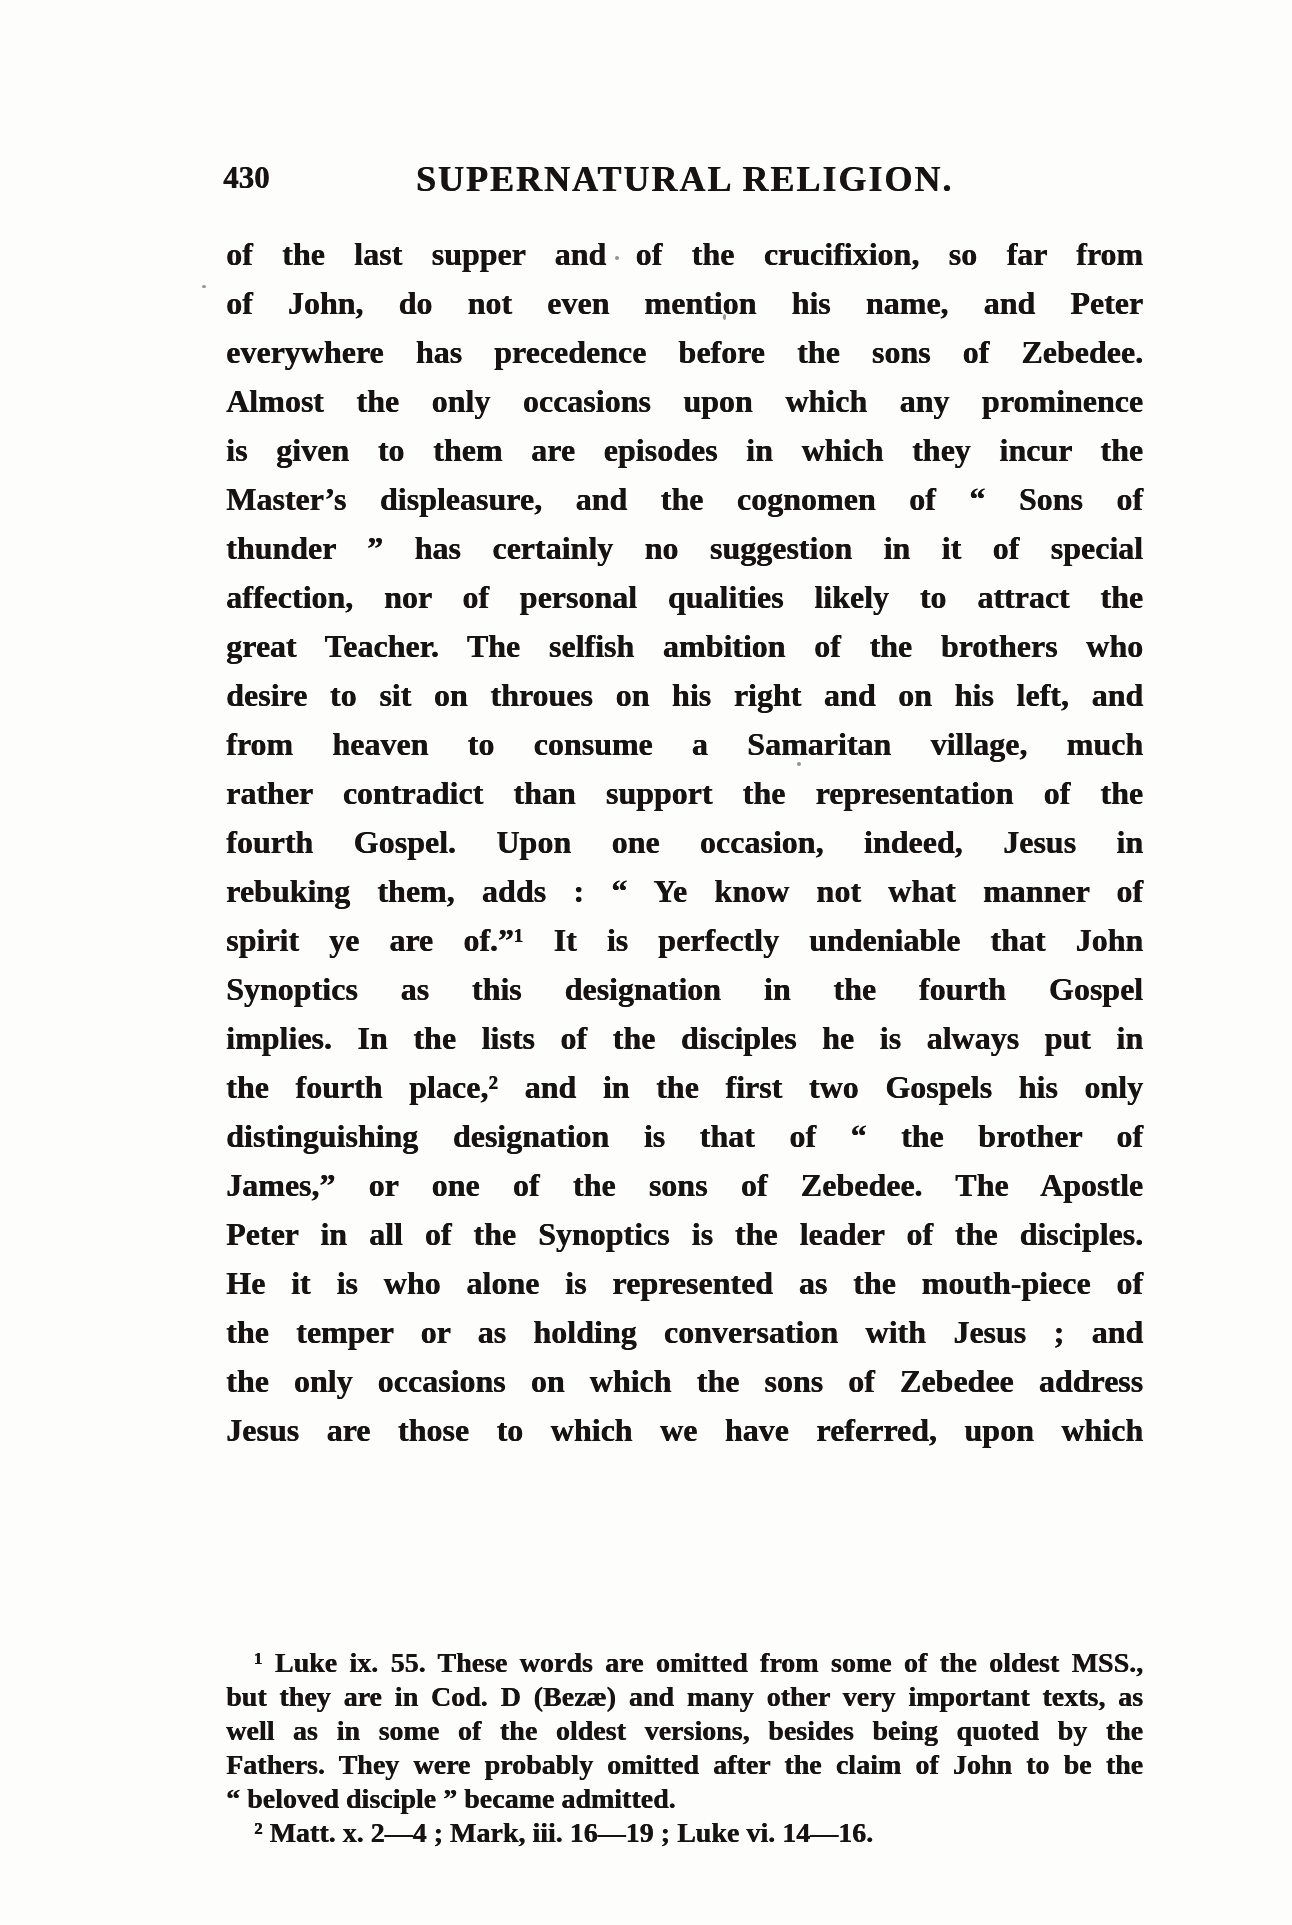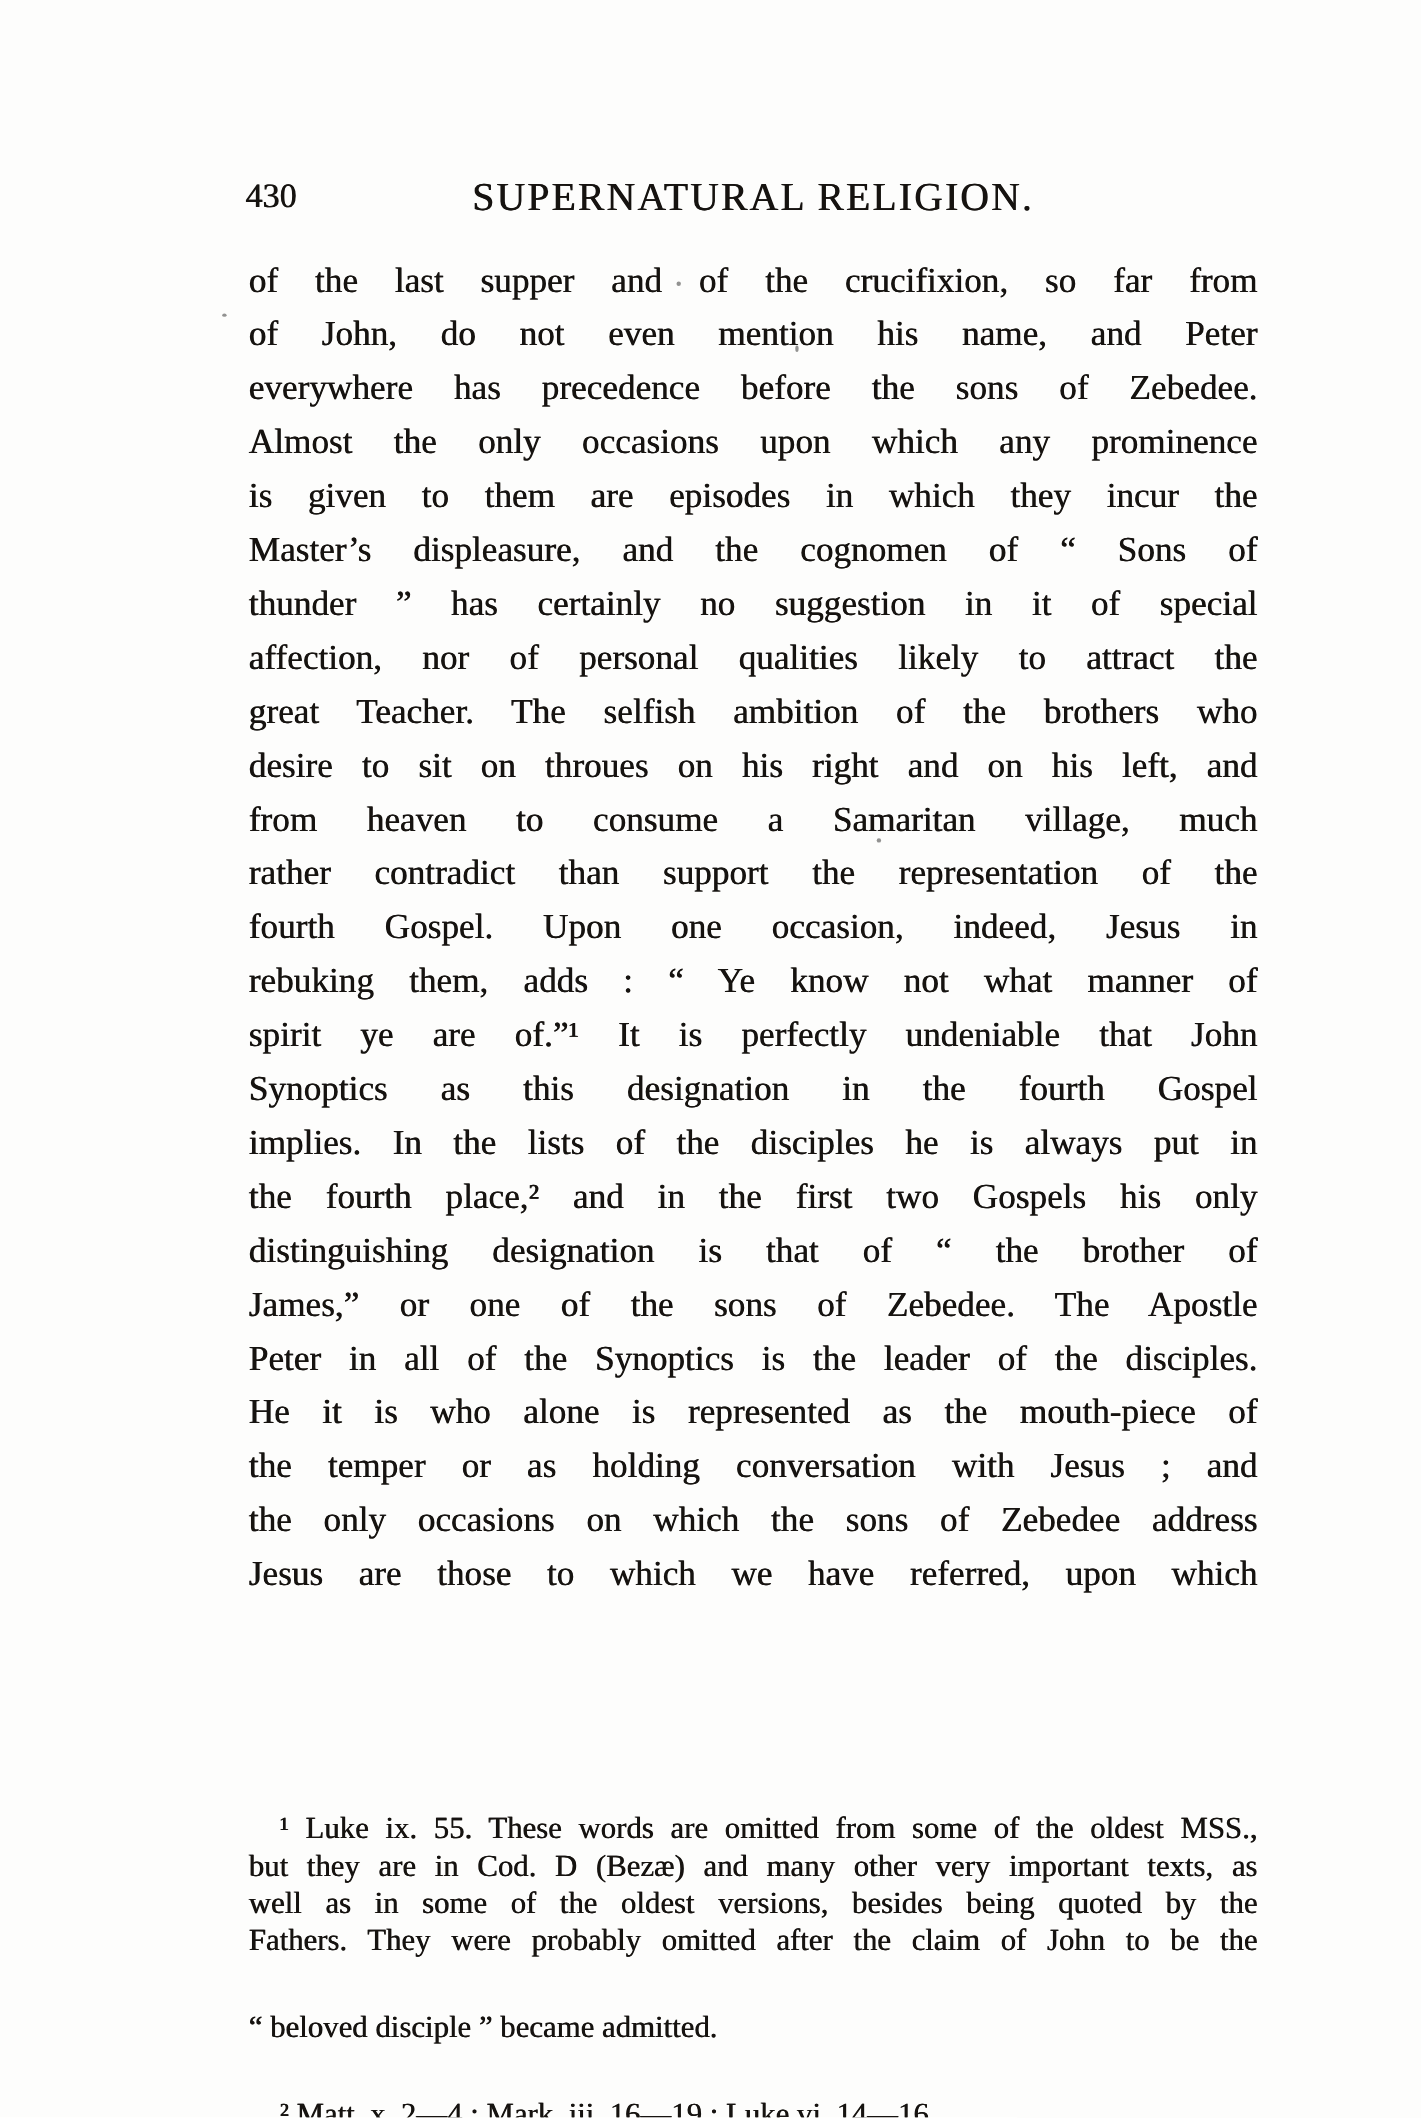--- a/index.html
+++ b/index.html
@@ -8,20 +8,21 @@
     background: #ffffff;
   }
   .page {
     position: relative;
     width: 1292px;
     height: 1925px;
     background: #fdfdfc;
     color: #161310;
     font-family: "Liberation Serif", "DejaVu Serif", serif;
     overflow: hidden;
+    font-weight: bold;
   }
   .page-header {
     position: absolute;
     left: 226px;
     top: 158px;
     width: 917px;
     height: 40px;
   }
   .page-number {
     position: absolute;
@@ -69,21 +70,20 @@
     text-align-last: justify;
     white-space: nowrap;
     text-shadow: 0.5px 0 currentColor;
   }
   .tline.indent {
     text-indent: 28px;
   }
   .tline.no-justify {
     text-align: left;
     text-align-last: auto;
-    margin-top: 45px;
   }
   .speck {
     position: absolute;
     background: #3a3a38;
     border-radius: 50%;
     opacity: 0.55;
   }
   .speck.s1 { left: 615px; top: 256px; width: 4px; height: 4px; }
   .speck.s2 { left: 202px; top: 285px; width: 4px; height: 3px; }
   .speck.s3 { left: 723px; top: 314px; width: 3px; height: 6px; }

